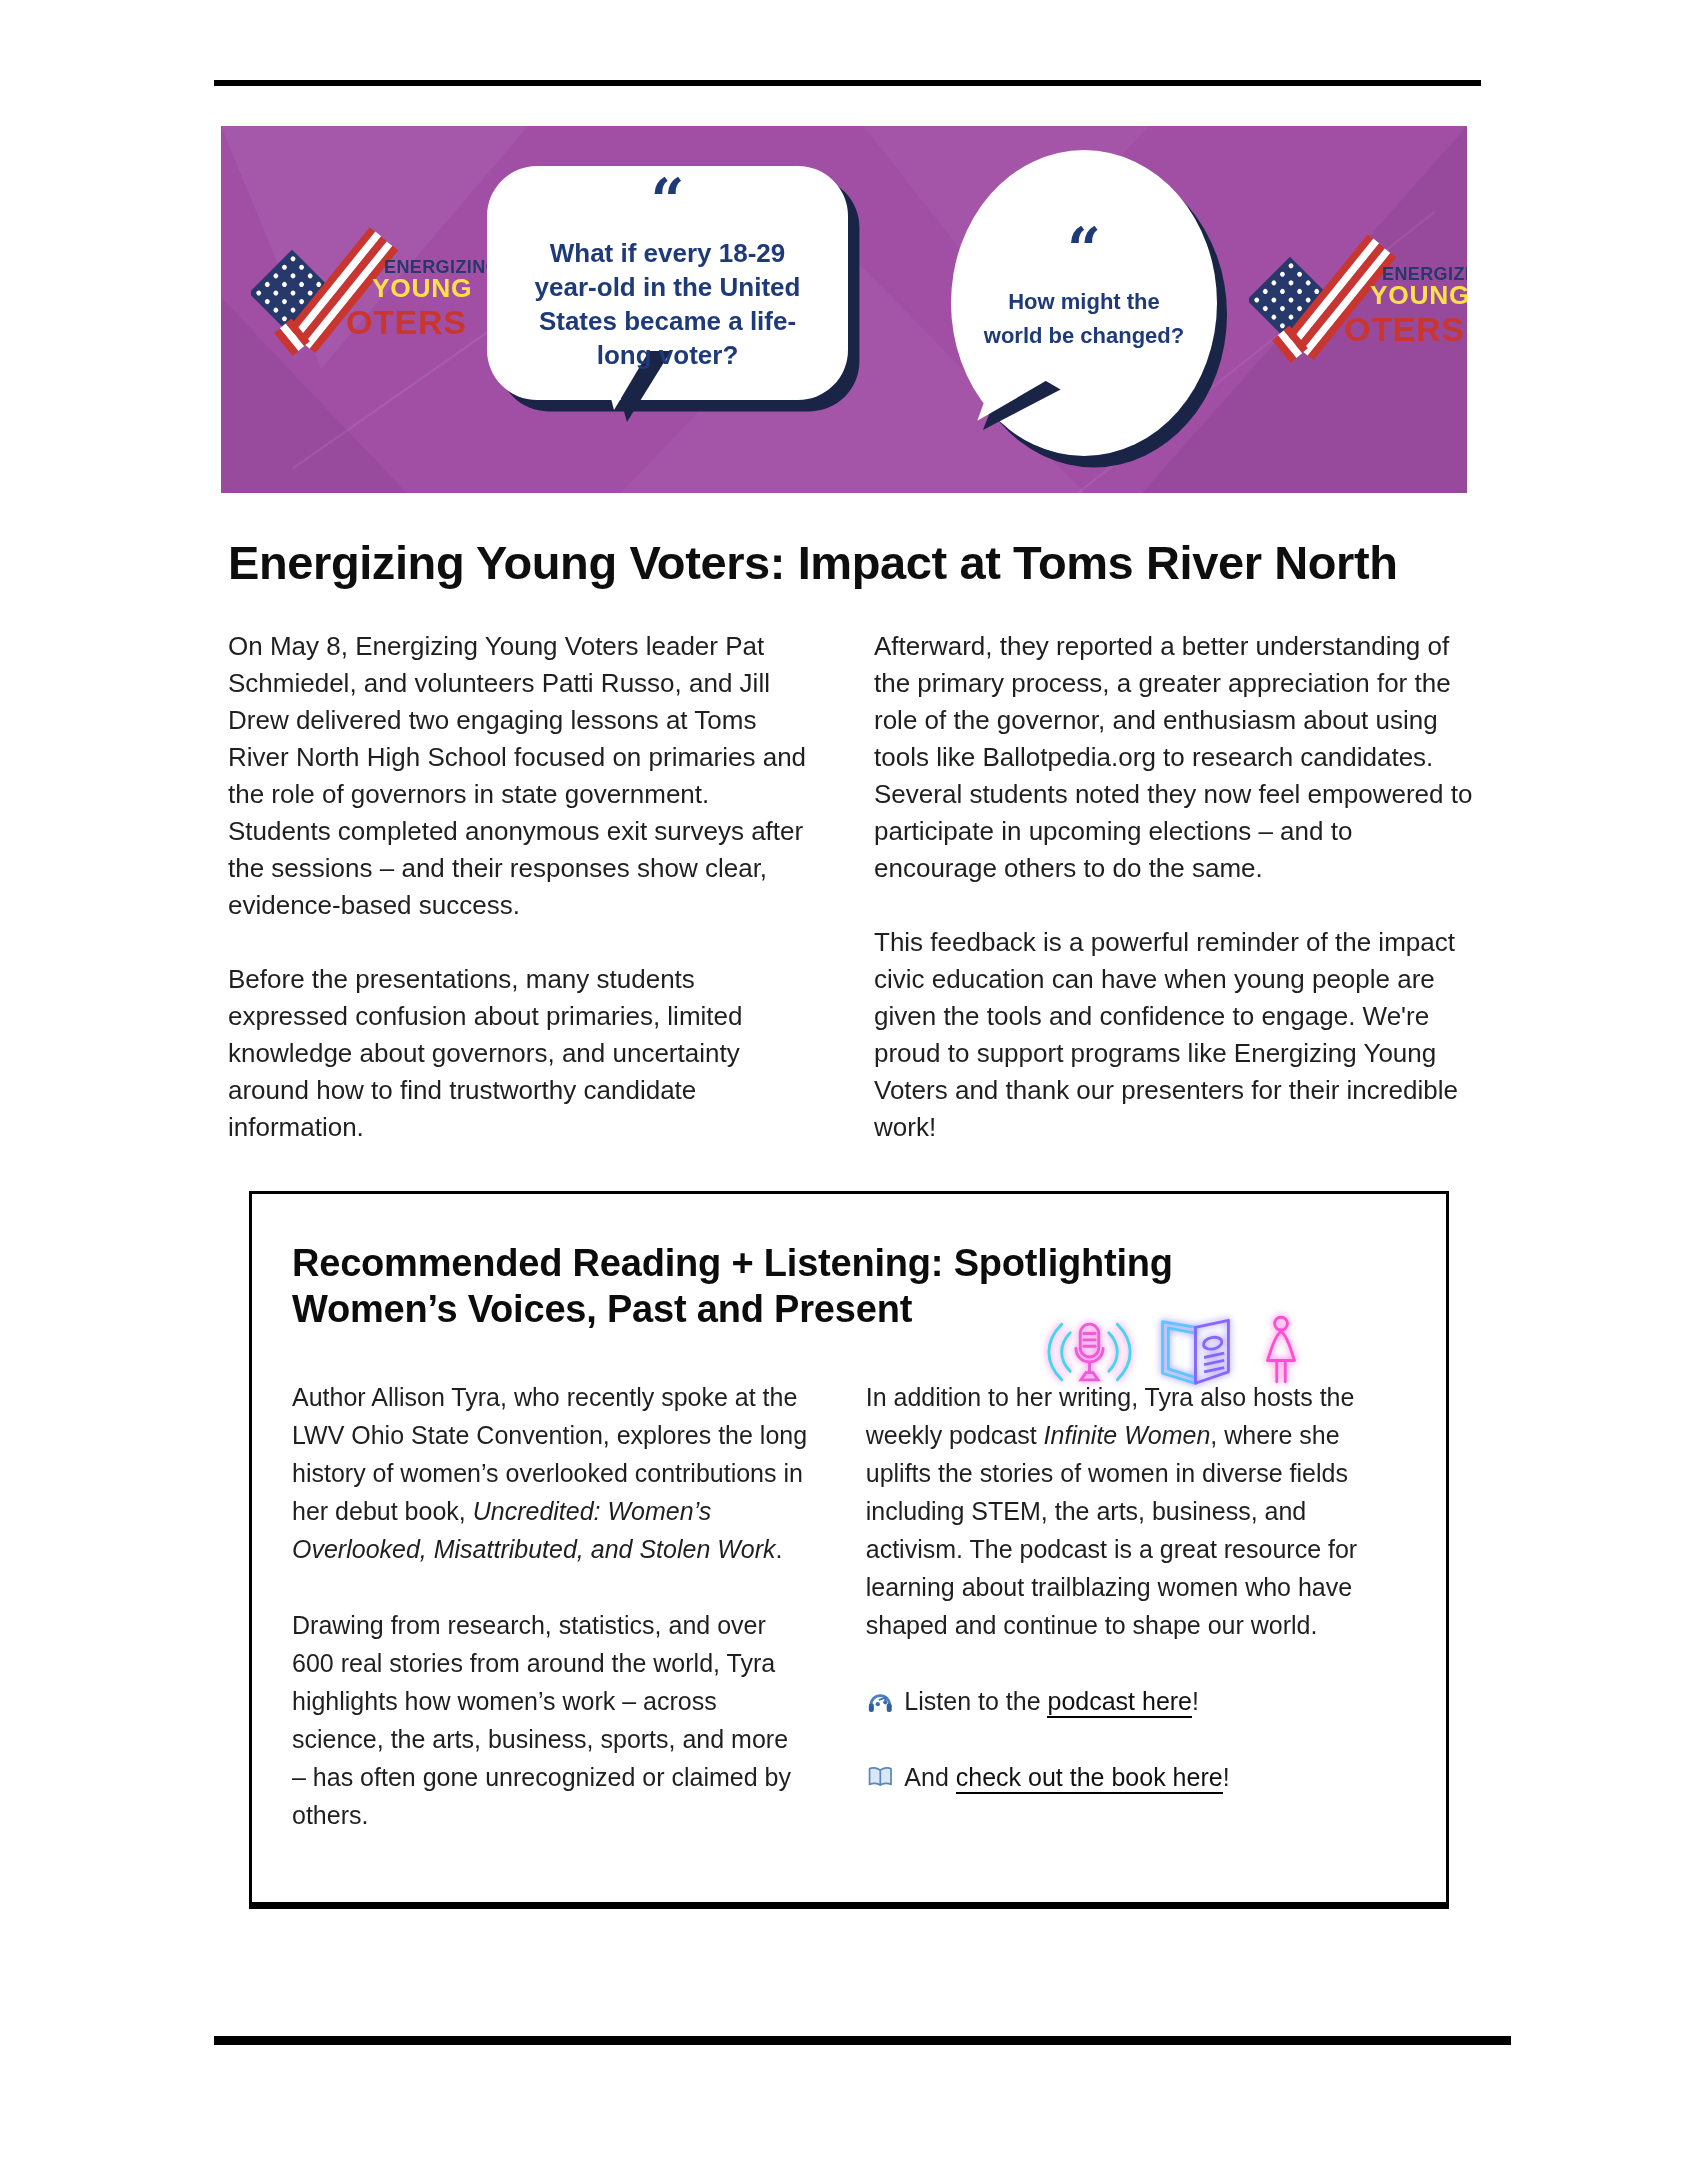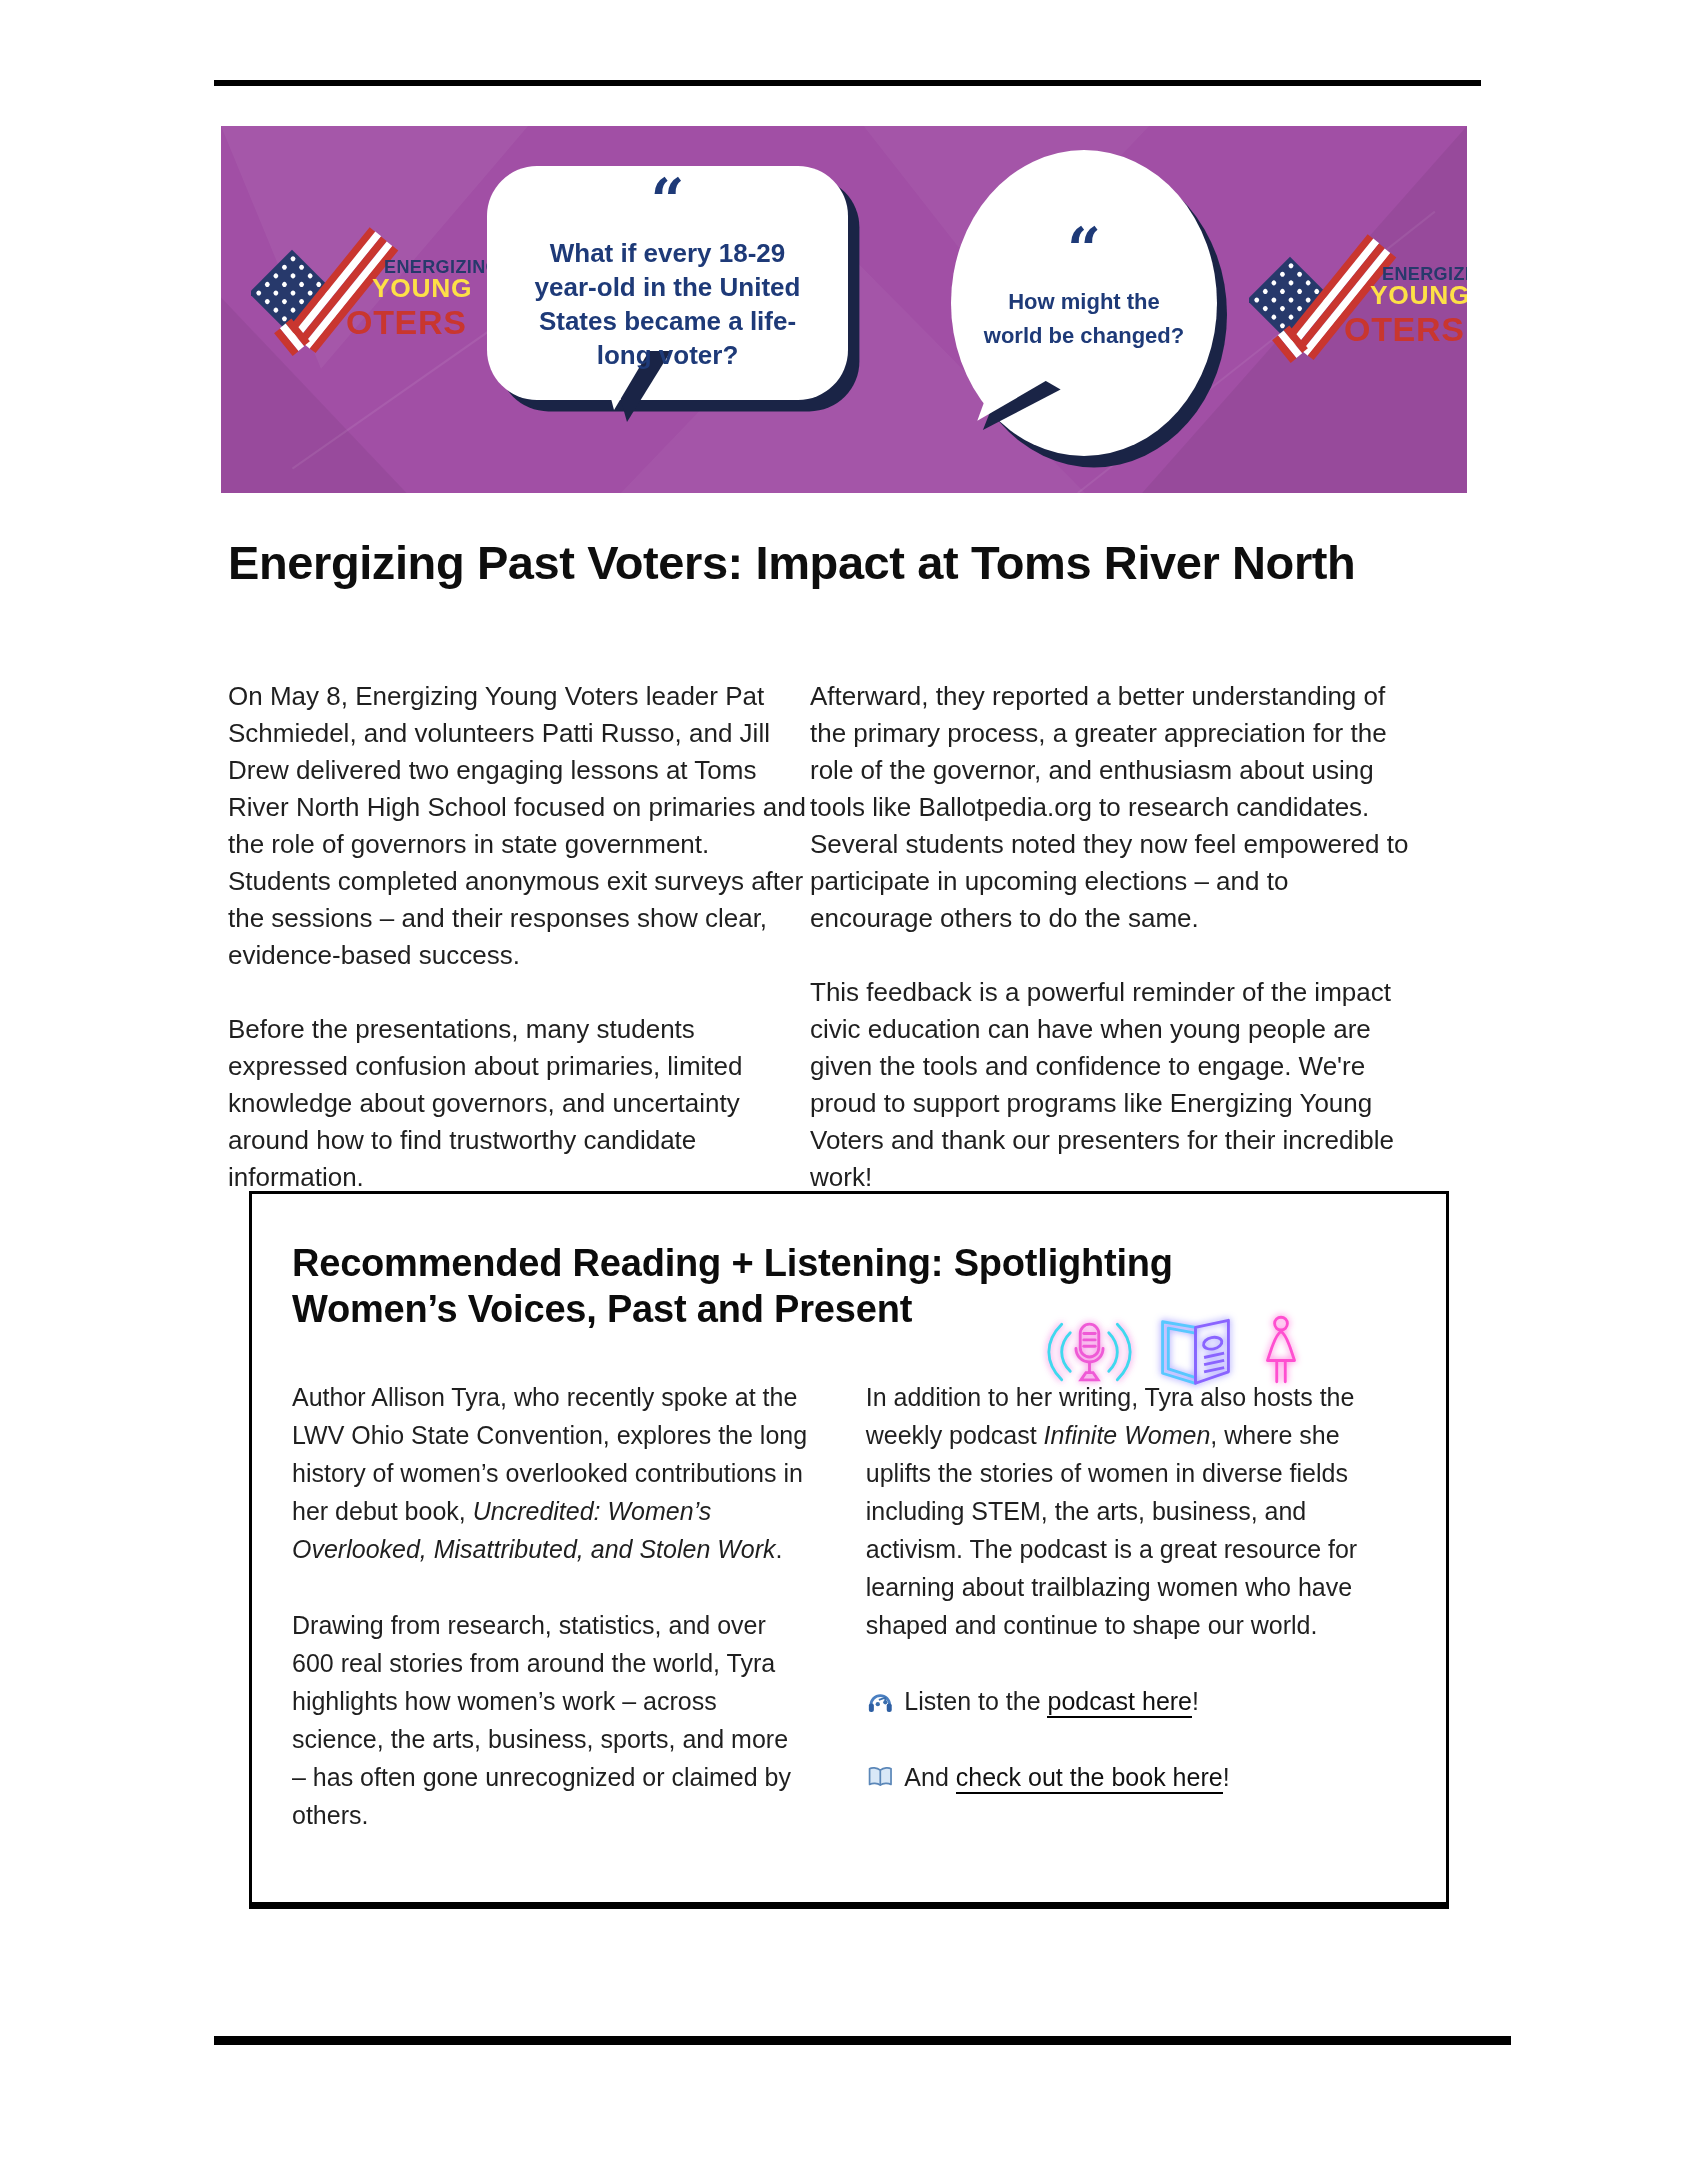--- a/index.html
+++ b/index.html
@@ -74,21 +74,21 @@
   .bubble .t { display:block; font-size:26px; font-weight:bold; line-height:34px; padding:0 28.6px; }
   .bubble2 .t { font-size:22px; padding:0 26px; }
   .bubble-body { position:relative; z-index:2; }
 
   
   .h1 {
     position:absolute; left:228px; top:504px; width:1185px;
     font-size:47px; font-weight:bold; line-height:56px; color:#0e0e0e;
     letter-spacing:-0.4px;
   }
-  .cols { position:absolute; left:228px; top:678px; width:1246px; display:flex; }
+  .cols { position:absolute; left:228px; top:628px; width:1246px; display:flex; gap:64px; }
   .cols .col1 { width:582px; }
   .cols .col2 { width:600px; }
   .cols p { margin:0; font-size:26px; line-height:37px; color:#1f1f1f; }
   .cols p + p { margin-top:37px; }
 
   
   .recbox {
     position:absolute; left:249px; top:1191px; width:1200px; height:718px;
     border:3.6px solid #000000; border-bottom-width:7.9px; background:#ffffff;
     padding:46px 40px 0 40px;
@@ -234,21 +234,21 @@
     </div>
 
     <div class="bubble bubble2">
       <div class="bubble-body">
         <span class="q">“</span>
         <span class="t">How might the world be changed?</span>
       </div>
     </div>
   </div>
 
-  <h1 class="h1">Energizing Past Voters: Impact at Toms River North</h1>
+  <h1 class="h1">Energizing Young Voters: Impact at Toms River North</h1>
 
   <div class="cols">
     <div class="col1">
       <p>On May 8, Energizing Young Voters leader Pat Schmiedel, and volunteers Patti Russo, and Jill Drew delivered two engaging lessons at Toms River North High School focused on primaries and the role of governors in state government. Students completed anonymous exit surveys after the sessions – and their responses show clear, evidence-based success.</p>
       <p>Before the presentations, many students expressed confusion about primaries, limited knowledge about governors, and uncertainty around how to find trustworthy candidate information.</p>
     </div>
     <div class="col2">
       <p>Afterward, they reported a better understanding of the primary process, a greater appreciation for the role of the governor, and enthusiasm about using tools like Ballotpedia.org to research candidates. Several students noted they now feel empowered to participate in upcoming elections – and to encourage others to do the same.</p>
       <p>This feedback is a powerful reminder of the impact civic education can have when young people are given the tools and confidence to engage. We're proud to support programs like Energizing Young Voters and thank our presenters for their incredible work!</p>
     </div>

